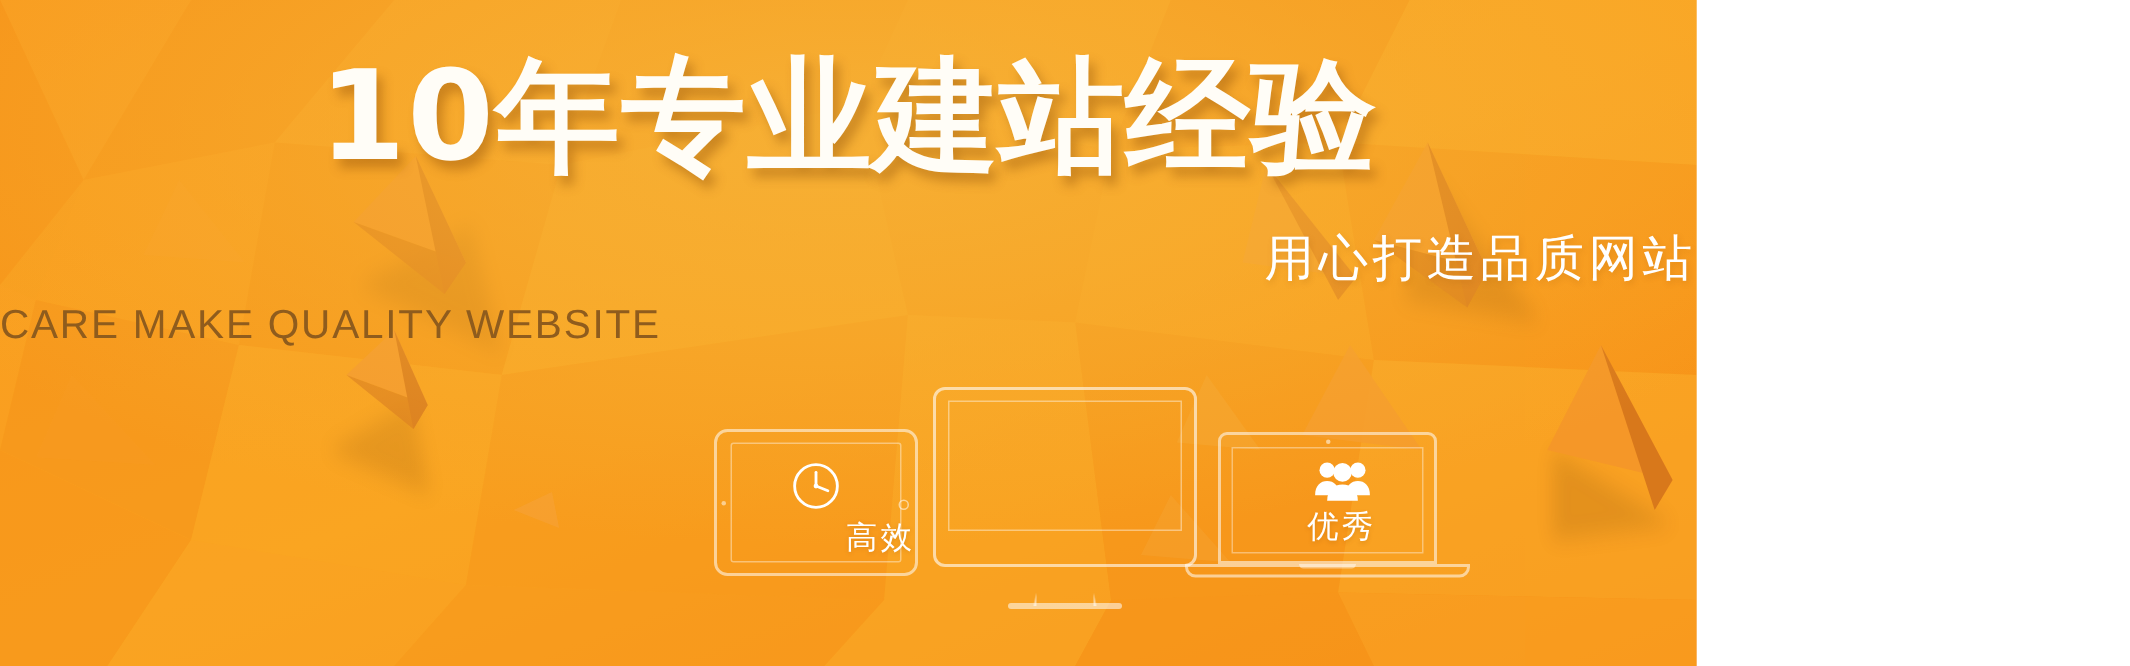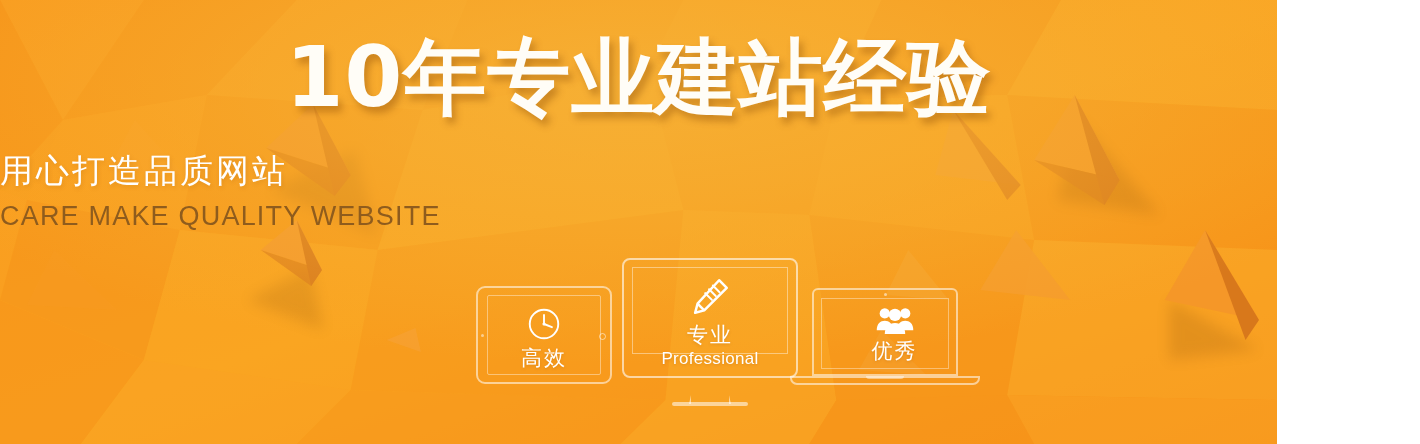--- a/index.html
+++ b/index.html
@@ -1,20 +1,20 @@
 <!DOCTYPE html>
 <html><head>
 <meta charset="utf-8">
 <style>
   html,body{margin:0;padding:0;background:#fff;}
   body{font-family:"Liberation Sans","DejaVu Sans",sans-serif;}
 
   .banner{
     position:relative;
-    width:1277px;
+    width:1131px;
     height:444px;
     overflow:hidden;
     background:
       radial-gradient(ellipse 900px 520px at 50% 18%, #f4ab2e 0%, rgba(244,171,46,0) 62%),
       linear-gradient(160deg,#f79520 0%,#f89a1e 28%,#f9a01c 55%,#f89a1d 78%,#f79017 100%);
   }
 
   .poly-layer{position:absolute;inset:0;width:100%;height:100%;display:block;}
 
   
@@ -27,26 +27,26 @@
     font-weight:bold;
     color:#fffdf7;
     letter-spacing:1px;
     text-shadow:4px 6px 7px rgba(120,58,0,.34);
     font-family:"DejaVu Sans","Liberation Sans",sans-serif;
     white-space:nowrap;
   }
   .sub-cn{
     position:absolute;
     left:0; right:0; top:155px;
-    text-align:left;
+    text-align:right;
     font-size:33px;
     line-height:1;
     color:#ffffff;
     letter-spacing:3px;
-    font-family:Liberation Serif, serif;
+    font-family:Liberation Sans, sans-serif;
     text-shadow:1px 2px 4px rgba(140,70,0,.18);
     white-space:nowrap;
   }
   .sub-en{
     position:absolute;
     left:0; right:0; top:203px;
     text-align:left;
     font-size:27px;
     line-height:1;
     color:#8f5c1d;
@@ -282,48 +282,33 @@
   <div class="headline">10年专业建站经验</div>
   <div class="sub-cn">用心打造品质网站</div>
   <div class="sub-en">CARE MAKE QUALITY WEBSITE</div>
 
   <div class="devices">
 
     <div class="dev tablet">
       <div class="tablet-screen"></div>
       <div class="tablet-dot"></div>
       <div class="tablet-dot2"></div>
-      <div class="card-body" style="top:17px;">
+      <div class="card-body" style="top:17px;text-align:right;">
         <svg class="card-icon" width="38" height="38" viewBox="0 0 48 48">
           <circle cx="24" cy="24" r="18" fill="none" stroke="#ffffff" stroke-width="2.4"></circle>
           <line x1="24" y1="24" x2="24" y2="12.5" stroke="#ffffff" stroke-width="2.4" stroke-linecap="round"></line>
           <line x1="24" y1="24" x2="34" y2="28" stroke="#ffffff" stroke-width="2.4" stroke-linecap="round"></line>
           <circle cx="24" cy="24" r="2" fill="#ffffff"></circle>
         </svg>
         <div class="label-cn">高效</div>
       </div>
     </div>
 
     <div class="dev monitor">
       <div class="monitor-screen"></div>
-      <div class="card-body" style="top:14px;">
-        <svg class="card-icon" width="46" height="46" viewBox="0 0 48 48">
-          <g fill="none" stroke="#ffffff" stroke-width="2.6" stroke-linejoin="round">
-            <path d="M33.5 6.5 L41.5 14.5 L18 38 L8.5 40.5 L11 31 Z"></path>
-            <path d="M11 31 L18 38"></path>
-          </g>
-          <g stroke="#ffffff" stroke-width="2.1" stroke-linecap="round">
-            <line x1="19" y1="20" x2="26" y2="27"></line>
-            <line x1="23" y1="16" x2="30" y2="23"></line>
-            <line x1="27" y1="12" x2="34" y2="19"></line>
-          </g>
-        </svg>
-        <div class="label-cn">专业</div>
-        <div class="label-en">Professional</div>
-      </div>
     </div>
     <div class="monitor-neck" style="left:710px;margin-left:-21px;"></div>
     <div class="monitor-base" style="left:710px;margin-left:-38px;"></div>
 
     <div class="dev laptop">
       <div class="laptop-cam"></div>
       <div class="laptop-screen"></div>
       <div class="card-body" style="top:14px;padding-left:19px;">
         <svg class="card-icon" width="38" height="32" viewBox="0 0 52 40">
           <g fill="#ffffff">

